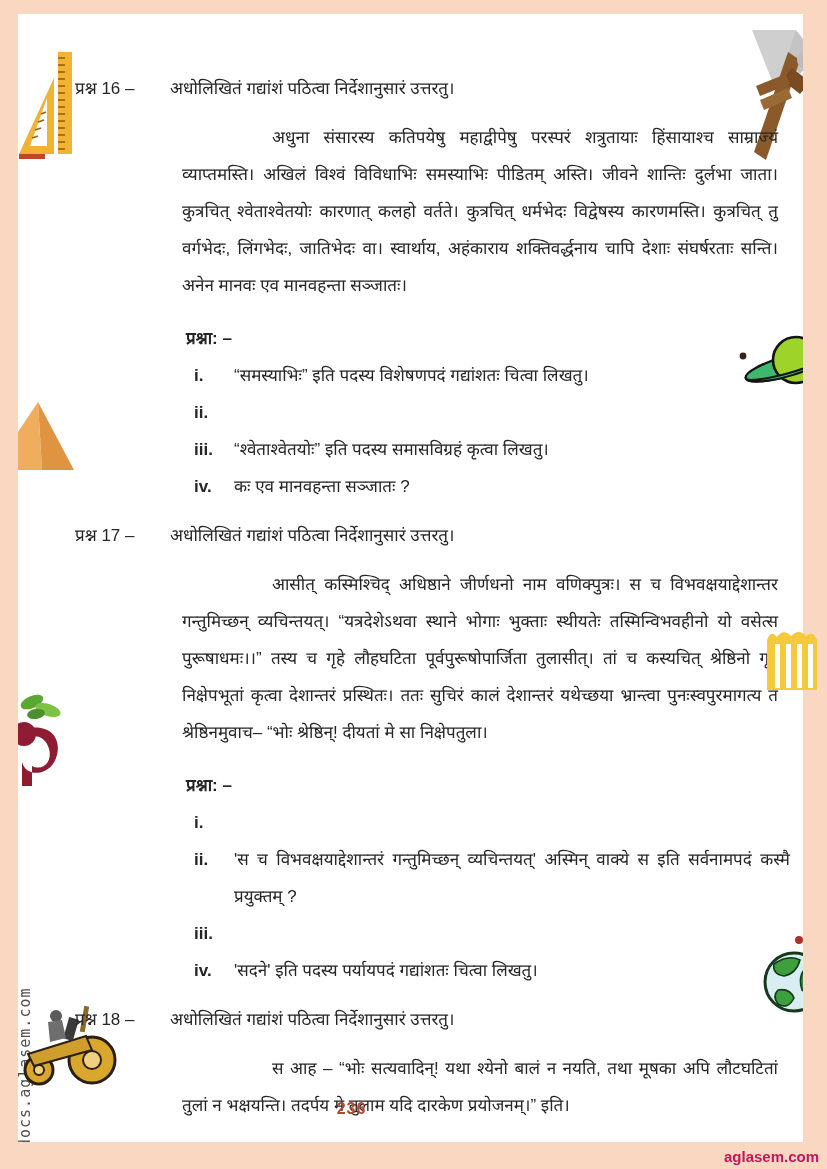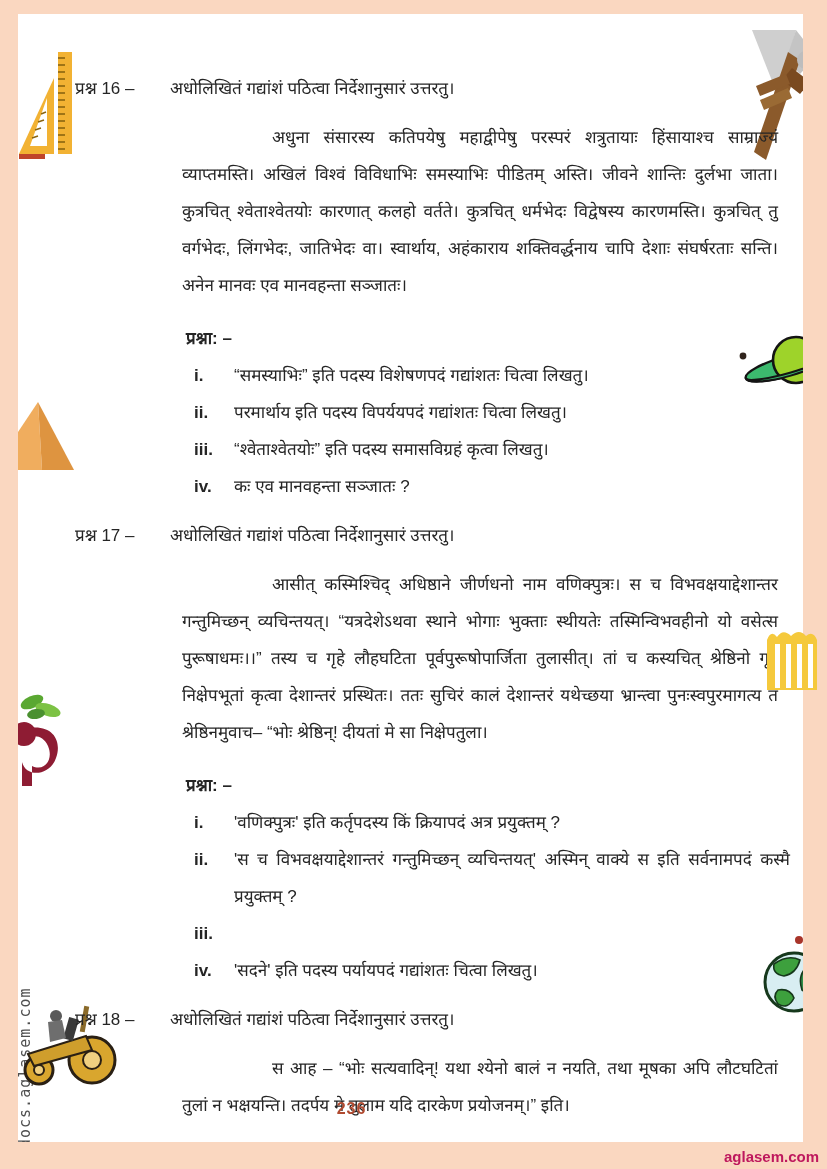--- a/index.html
+++ b/index.html
@@ -170,21 +170,20 @@
           <p class="instruction">अधोलिखितं गद्यांशं पठित्वा निर्देशानुसारं उत्तरतु।</p>
           <p class="passage">अधुना संसारस्य कतिपयेषु महाद्वीपेषु परस्परं शत्रुतायाः हिंसायाश्च साम्राज्यं व्याप्तमस्ति। अखिलं विश्वं विविधाभिः समस्याभिः पीडितम् अस्ति। जीवने शान्तिः दुर्लभा जाता। कुत्रचित् श्वेताश्वेतयोः कारणात् कलहो वर्तते। कुत्रचित् धर्मभेदः विद्वेषस्य कारणमस्ति। कुत्रचित् तु वर्गभेदः, लिंगभेदः, जातिभेदः वा। स्वार्थाय, अहंकाराय शक्तिवर्द्धनाय चापि देशाः संघर्षरताः सन्ति। अनेन मानवः एव मानवहन्ता सञ्जातः।</p>
           <p class="subheading">प्रश्ना: –</p>
           <ol class="items">
             <li class="item-row">
               <span class="item-num">i.</span>
               <span class="item-text">“समस्याभिः” इति पदस्य विशेषणपदं गद्यांशतः चित्वा लिखतु।</span>
             </li>
             <li class="item-row">
               <span class="item-num">ii.</span>
-              <span class="item-text">परमार्थाय इति पदस्य विपर्ययपदं गद्यांशतः चित्वा लिखतु।</span>
             </li>
             <li class="item-row">
               <span class="item-num">iii.</span>
               <span class="item-text">“श्वेताश्वेतयोः” इति पदस्य समासविग्रहं कृत्वा लिखतु।</span>
             </li>
             <li class="item-row">
               <span class="item-num">iv.</span>
               <span class="item-text">कः एव मानवहन्ता सञ्जातः ?</span>
             </li>
           </ol>
@@ -195,21 +194,20 @@
     <section class="question-section">
       <div class="q-row">
         <div class="q-label">प्रश्न 17 –</div>
         <div class="q-body">
           <p class="instruction">अधोलिखितं गद्यांशं पठित्वा निर्देशानुसारं उत्तरतु।</p>
           <p class="passage">आसीत् कस्मिश्चिद् अधिष्ठाने जीर्णधनो नाम वणिक्पुत्रः। स च विभवक्षयाद्देशान्तर गन्तुमिच्छन् व्यचिन्तयत्। “यत्रदेशेऽथवा स्थाने भोगाः भुक्ताः स्थीयतेः तस्मिन्विभवहीनो यो वसेत्स पुरूषाधमः।।” तस्य च गृहे लौहघटिता पूर्वपुरूषोपार्जिता तुलासीत्। तां च कस्यचित् श्रेष्ठिनो गृहे निक्षेपभूतां कृत्वा देशान्तरं प्रस्थितः। ततः सुचिरं कालं देशान्तरं यथेच्छया भ्रान्त्वा पुनःस्वपुरमागत्य तं श्रेष्ठिनमुवाच– “भोः श्रेष्ठिन्! दीयतां मे सा निक्षेपतुला।</p>
           <p class="subheading">प्रश्ना: –</p>
           <ol class="items">
             <li class="item-row">
               <span class="item-num">i.</span>
-              <span class="item-text">'वणिक्पुत्रः' इति कर्तृपदस्य किं क्रियापदं अत्र प्रयुक्तम् ?</span>
             </li>
             <li class="item-row">
               <span class="item-num">ii.</span>
               <span class="item-text">'स च विभवक्षयाद्देशान्तरं गन्तुमिच्छन् व्यचिन्तयत्' अस्मिन् वाक्ये स इति सर्वनामपदं कस्मै प्रयुक्तम् ?</span>
             </li>
             <li class="item-row">
               <span class="item-num">iii.</span>
             </li>
             <li class="item-row">
               <span class="item-num">iv.</span>

